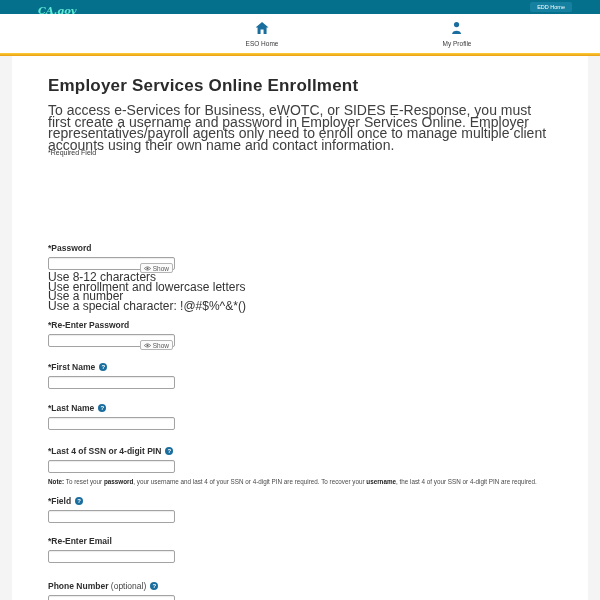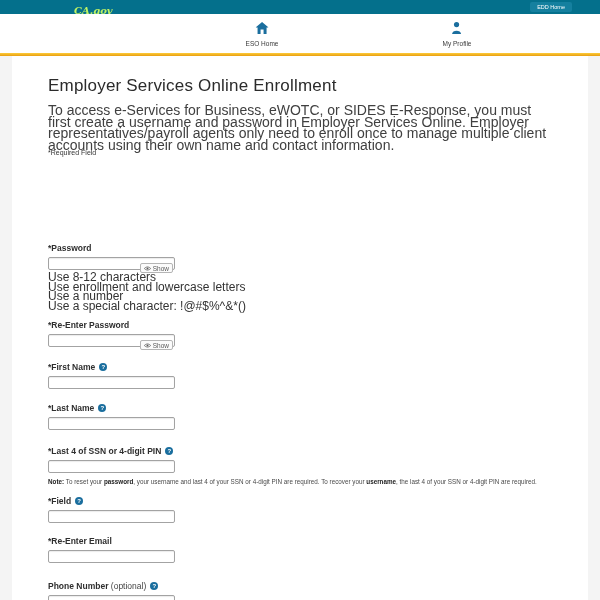--- a/index.html
+++ b/index.html
@@ -1,21 +1,21 @@
 <!DOCTYPE html>
 <html><head>
 <meta charset="utf-8">
 <style>
   * { margin:0; padding:0; box-sizing:border-box; }
   html,body { width:600px; height:600px; overflow:hidden; }
   body { font-family:"Liberation Sans", sans-serif; background:#f4f4f4; color:#303030; }
 
   
   .topbar { height:14px; background:#04708C; position:relative; }
-  .ca-brand { position:absolute; left:38px; top:0px; color:#bef264; cursor:pointer;margin-left:36px; }
+  .ca-brand { position:absolute; left:38px; top:0px; color:#5eead4; cursor:pointer; }
   .ca-brand .ca { font-family:"DejaVu Serif", serif; font-style:italic; font-weight:bold; font-size:10px; }
   .edd-home-btn { position:absolute; right:28px; top:2px; background:#15809F; color:#fff;
     font-size:5.5px; padding:2px 7px; border:none; border-radius:2px; cursor:pointer; }
 
   
   .header { height:39px; background:#fff; position:relative; }
   .edd-logo { position:absolute; left:38px; top:3px; cursor:pointer; }
   .edd-logo-row { display:flex; align-items:center; position:relative; }
   .edd-acronym { font-size:15px; font-weight:bold; font-style:italic; color:#09538C; letter-spacing:-0.5px; line-height:16px; position:relative; }
   .edd-acronym::before { content:""; position:absolute; left:-4px; top:-4px; width:44px; height:12px;
@@ -29,21 +29,21 @@
   .nav-eso { left:262px; } .nav-profile { left:457px; }
   .nav-item .nav-label { display:block; font-size:6.5px; color:#3a3a3a; margin-top:2px; }
   .nav-icon { display:inline-block; height:12px; }
 
   
   .gold-line { height:3px; background:linear-gradient(#FDCB3A,#E89F10); }
 
   
   .content-wrap { background:#fff; margin:0 12px; height:544px; position:relative; }
   .abs { position:absolute; left:36px; }
-  .page-title { top:20px; font-size:17px; font-weight:normal; color:#2b2b2b; letter-spacing:.2px; }
+  .page-title { top:20px; font-size:17px; font-weight:bold; color:#2b2b2b; letter-spacing:.2px; }
   .intro { top:49px; width:506px; font-size:14px; line-height:11.5px; color:#404040; }
   .assist { top:78px; font-size:8.5px; color:#404040; }
   .assist a { color:#1B75A0; text-decoration:underline; cursor:pointer; }
   .required-note { top:93px; font-size:7px; color:#333; }
 
   .field-label { font-size:8.5px; font-weight:bold; color:#2e2e2e; line-height:10px; }
   .text-input { display:block; width:127px; height:13px; border:1px solid #a3a3a3; border-radius:2px;
      background:#fff; box-shadow:inset 0 1px 1px rgba(0,0,0,.08); margin-top:4px; font-size:8px; padding:0 3px; }
   .pw-wrap { position:relative; width:127px; }
   .show-btn { position:absolute; right:2px; top:6px; height:10px; display:flex; align-items:center; gap:2px;

